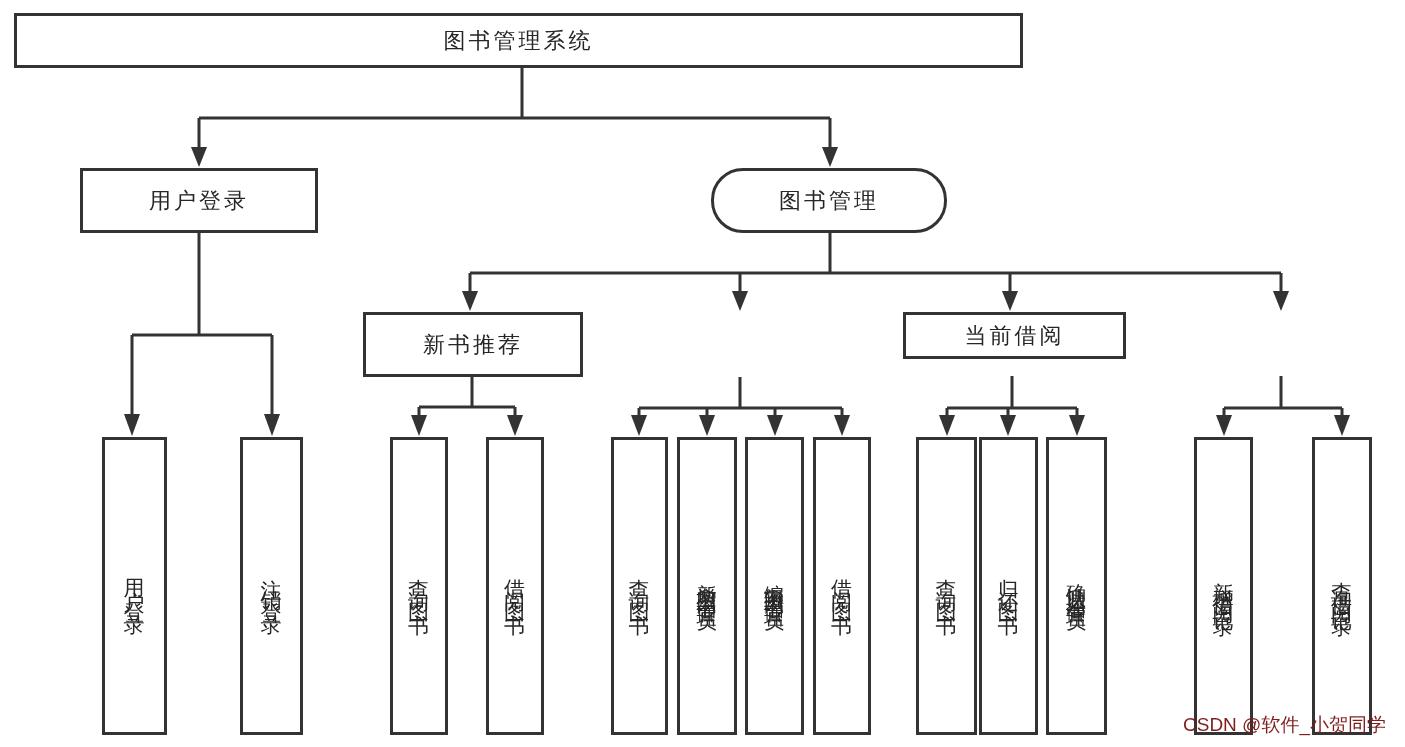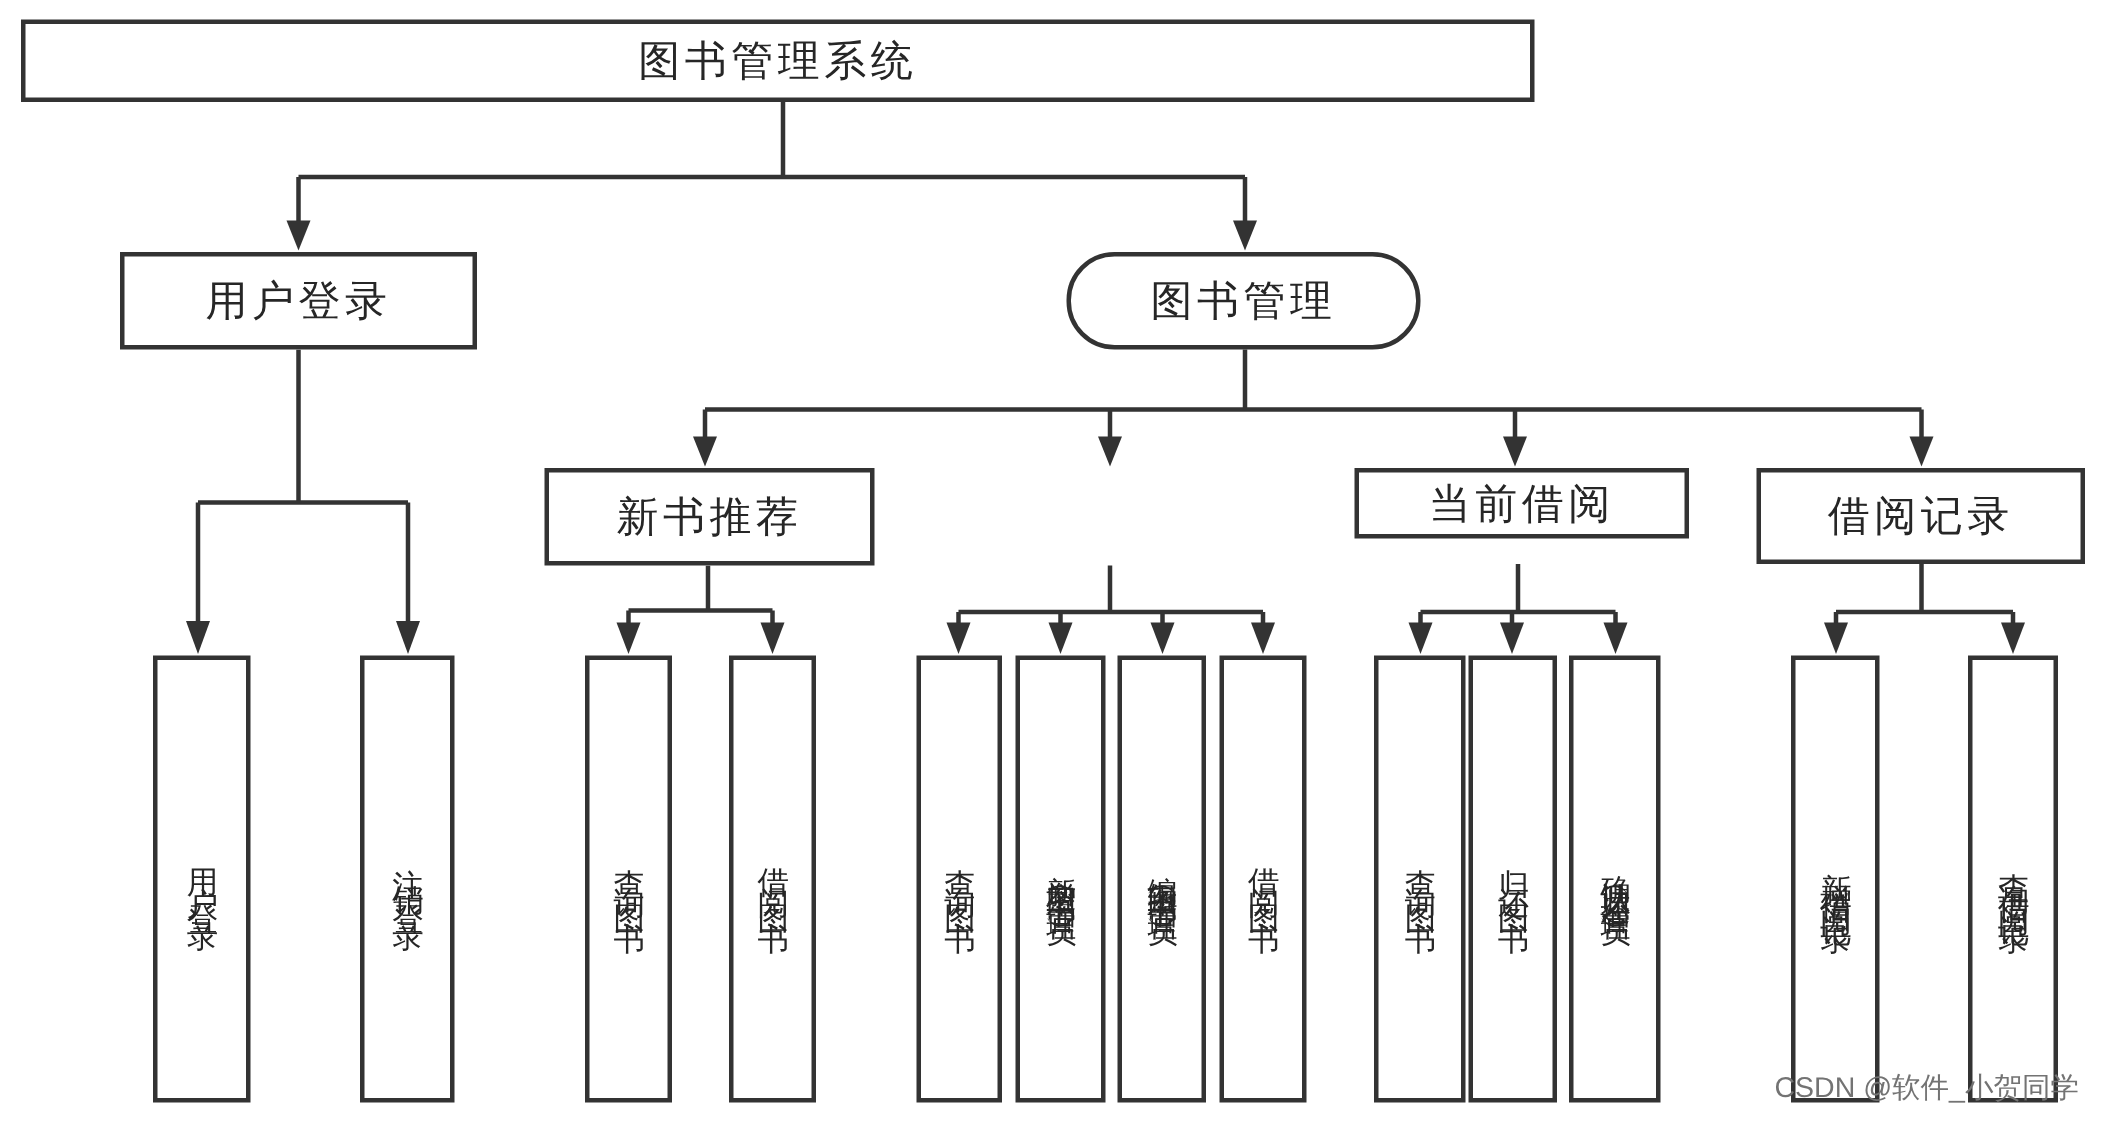--- a/index.html
+++ b/index.html
@@ -14,21 +14,21 @@
   .node{
     position:absolute;
     box-sizing:border-box;
     border:3px solid #333333;
     background:#ffffff;
     display:flex;align-items:center;justify-content:center;
     z-index:2;
   }
   .hlabel{
     color:#262626;
-    font-size:28px;
+    font-size:22px;
     letter-spacing:3px;
     white-space:nowrap;
   }
   .leaf .vlabel{
     writing-mode:vertical-rl;
     text-orientation:mixed;
     color:#262626;
     font-size:21px;
     letter-spacing:12px;
     line-height:1;
@@ -55,21 +55,21 @@
   .l9{left:916px;width:61px;}
   .l10{left:979px;width:59px;}
   .l11{left:1046px;width:61px;}
   .l12{left:1194px;width:59px;}
   .l13{left:1312px;width:60px;}
   .watermark{
     position:absolute;
     left:1183px;top:712px;
     z-index:5;
     font-size:19px;
-    color:#737373;
+    color:#7f1d1d;
     white-space:nowrap;
   }
 </style>
 </head>
 <body>
 
 <div class="stage">
 
   <svg class="connectors" width="1405" height="747" viewBox="0 0 1405 747">
     <g stroke="#333333" stroke-width="3" fill="none">
@@ -121,23 +121,20 @@
   <div class="node n-book-mgmt">
     <span class="hlabel">图书管理</span>
   </div>
 
   <div class="node n-new-books">
     <span class="hlabel">新书推荐</span>
   </div>
   <div class="node n-current-borrow">
     <span class="hlabel">当前借阅</span>
   </div>
-  <div class="node n-borrow-records">
-    <span class="hlabel">借阅记录</span>
-  </div>
 
   <div class="node leaf l1">
     <span class="vlabel">用户登录</span>
   </div>
   <div class="node leaf l2">
     <span class="vlabel">注销登录</span>
   </div>
 
   <div class="node leaf l3">
     <span class="vlabel">查询图书</span>

